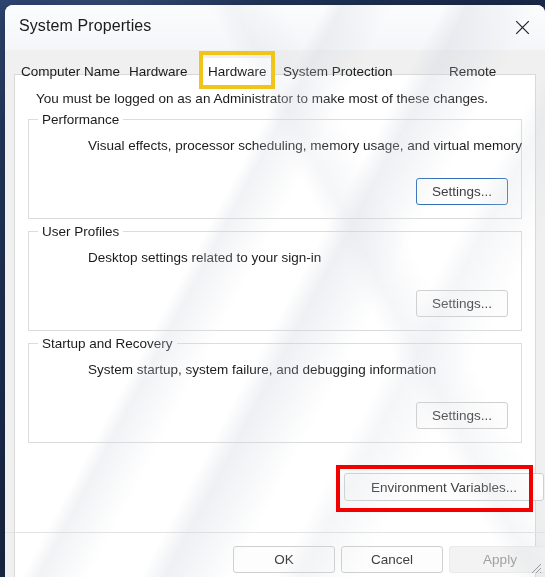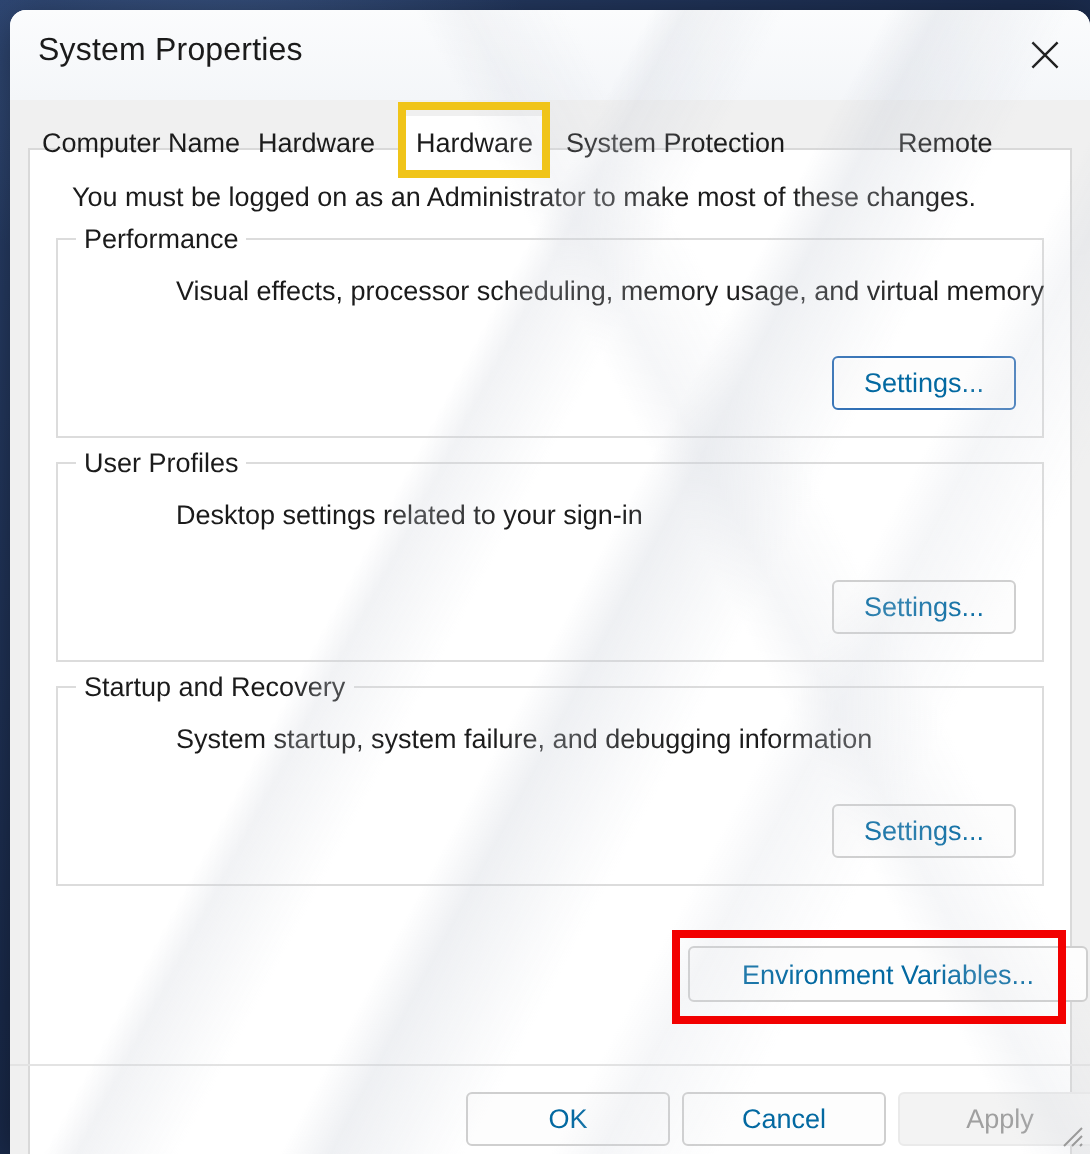--- a/index.html
+++ b/index.html
@@ -177,21 +177,21 @@
   #group-startup     { top: 268px; height: 100px; }
 
   
   .btn {
     position: absolute;
     background: #fdfdfd;
     border: 1px solid #cfcfcf;
     border-radius: 3px;
     font-size: 13.5px;
     font-family: "Liberation Sans", sans-serif;
-    color: #0369a1;
+    color: #404040;
     text-align: center;
     cursor: default;
     box-sizing: border-box;
     padding: 0;
   }
   .btn.focused {
     border-color: #2f6fb5;
     box-shadow: inset 0 0 0 1px #ffffff;
   }
   .btn.disabled { color: #a0a0a0; border-color: #eaeaea; background: #f3f3f3; }

